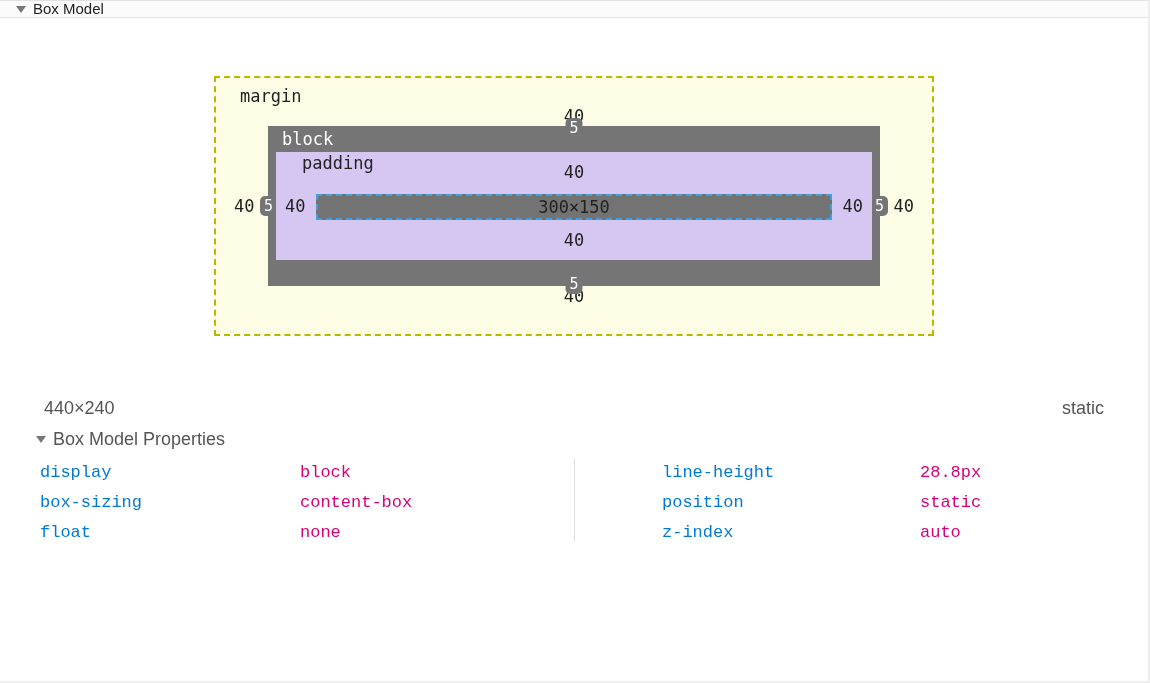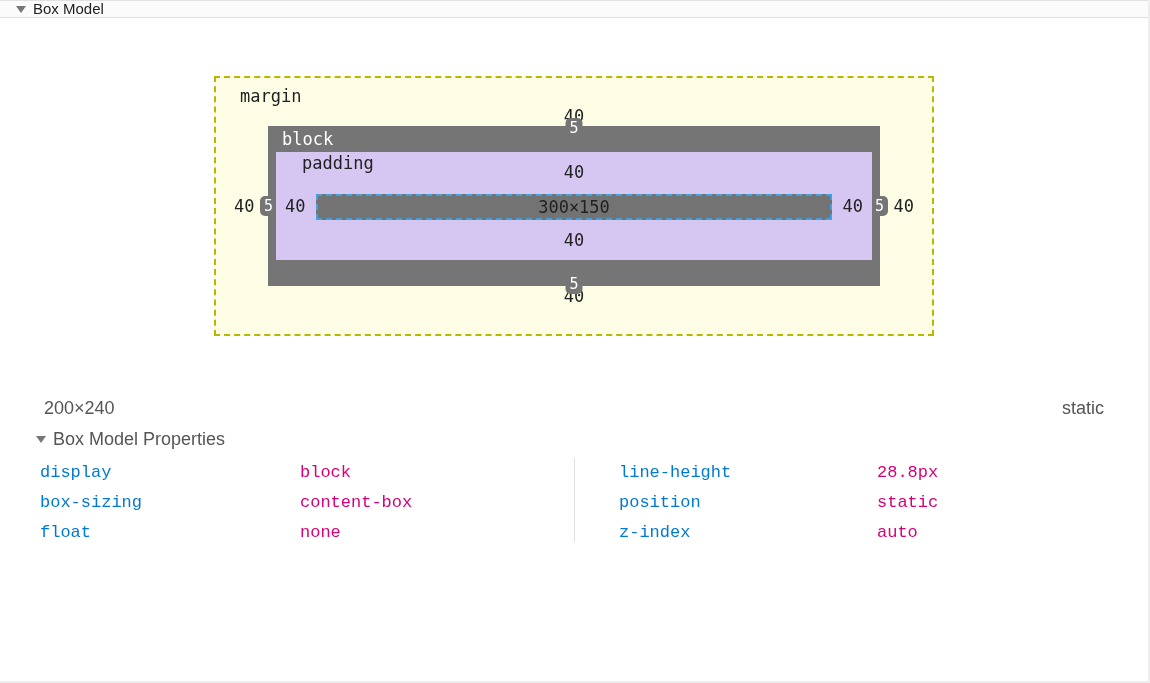--- a/index.html
+++ b/index.html
@@ -130,21 +130,21 @@
     width: 1px; background: #e0e0e0;
   }
   .prow {
     display: flex;
     font-family: Consolas, "Courier New", monospace;
     font-size: 17px;
     line-height: 30px;
   }
   .pname { color: #0079d3; flex: 0 0 260px; }
   .pval  { color: #d60078; }
-  .col.right .prow { padding-left: 45px; }
+  .col.right .prow { padding-left: 88px; }
   .col.right .pname { flex-basis: 258px; }
 
   .panel-outer { border-right: 2px solid #eee; border-bottom: 2px solid #eee; height: 100%; }
 </style>
 </head>
 <body>
 
 <div class="panel-outer">
 
   <div class="panel-header">
@@ -182,21 +182,21 @@
         <span class="num" style="top:50%; right:71px; transform:translateY(-50%);">40</span>
 
         <div class="layer content-layer">
           <span>300×150</span>
         </div>
 
       </div>
     </div>
 
     <div class="summary-bar">
-      <span>200×240</span>
+      <span>440×240</span>
       <span>static</span>
     </div>
 
     <div class="section-header">
       <span class="twisty"></span>
       <span>Box Model Properties</span>
     </div>
 
     <div class="props">
       <div class="divider"></div>

